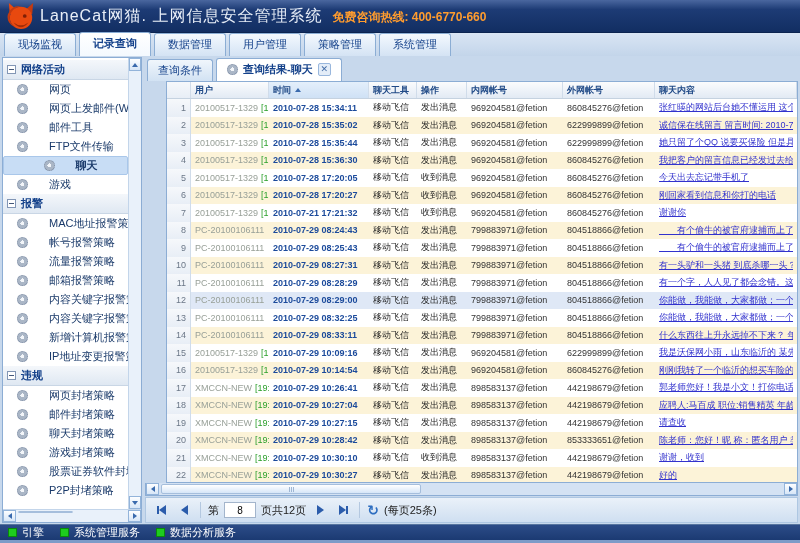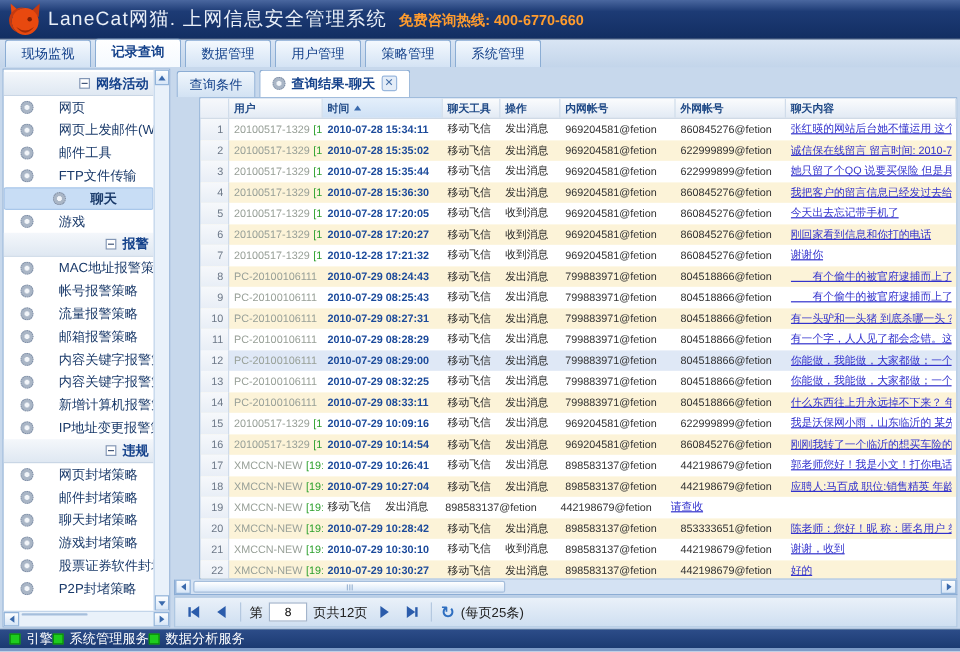--- a/index.html
+++ b/index.html
@@ -24,21 +24,21 @@
 
   
   .content { flex:1; display:flex; padding:1px 2px; gap:3px; overflow:hidden; }
 
   
   .sidebar { width:140px; background:#fff; border:1px solid #8cadd4; display:flex; flex-direction:column; }
   .side-main { flex:1; display:flex; overflow:hidden; }
   .side-list { flex:1; overflow:hidden; padding-top:2px; }
   .side-group-hd { height:20px; display:flex; align-items:center; gap:5px; padding:0 4px;
                    background:linear-gradient(#f4f7fb,#dfe8f2); border-bottom:1px solid #c9d6e5;
-                   color:#15428b; font-weight:bold; cursor:pointer;justify-content:flex-end; }
+                   color:#15428b; font-weight:bold; cursor:pointer; }
   .collapse-box { width:9px; height:9px; border:1px solid #8296b5; background:#fff; position:relative; flex:0 0 auto;}
   .collapse-box::after { content:""; position:absolute; left:1px; right:1px; top:3px; height:1px; background:#44587a; }
   .side-item { height:19px; display:flex; align-items:center; gap:21px; padding:0 4px 0 14px;
                color:#1a3a6a; cursor:pointer; white-space:nowrap; overflow:hidden; }
   .side-item.selected { background:#c8ddf5; border:1px solid #a9c7ea; border-radius:2px; font-weight:bold;justify-content:center; }
   .gear { width:11px; height:11px; border-radius:50%; flex:0 0 auto;
           background:radial-gradient(circle,#f2f5f9 0 2px,#aab6c6 2px 5px,#8d9cb2 5px);
           border:1.5px dotted #7f8ea6; }
   .side-vscroll { width:13px; background:#e9f1fa; border-left:1px solid #c3d5ea; display:flex;
                   flex-direction:column; justify-content:space-between; }
@@ -98,21 +98,21 @@
   .bar { width:2px; height:8px; background:#2b5cab; }
   .ptri-l { width:0;height:0;border-top:5px solid transparent;border-bottom:5px solid transparent;border-right:7px solid #2b5cab;}
   .ptri-r { width:0;height:0;border-top:5px solid transparent;border-bottom:5px solid transparent;border-left:7px solid #2b5cab;}
   .pg-sep { width:1px; height:16px; background:#b4c8e0; margin:0 2px; }
   .pg-text { color:#222; }
   .pg-input { width:32px; height:16px; border:1px solid #a3b5cc; font-size:10px; text-align:center; background:#fff;}
   .refresh { color:#2e6ec0; font-size:14px; font-weight:bold; cursor:pointer; line-height:14px;}
 
   
   .statusbar { height:19px; background:linear-gradient(#2c4c88,#1b3a72); border-top:1px solid #56759f;
-               border-bottom:3px solid #7d9bc8; display:flex; align-items:center; padding:0 8px; 
+               border-bottom:3px solid #7d9bc8; display:flex; align-items:center; padding:0 8px; gap:16px;
                color:#fff; flex:0 0 auto; }
   .svc { display:flex; align-items:center; gap:5px; font-size:11px; }
   .led { width:9px; height:9px; background:#1ecc1e; border:1px solid #0a8a0a; }
 </style>
 </head>
 <body>
 
 <div class="app">
 
   <div class="topbar">
@@ -449,21 +449,21 @@
                 <div class="t-msg">刚回家看到信息和你打的电话</div>
               </div>
             </div>
             <div class="grow">
               <div class="cell c0">7</div>
               <div class="cell c1">
                 <div class="u-base">20100517-1329</div>
                 <div class="u-sfx">[1</div>
               </div>
               <div class="cell c2">
-                <div class="t-time">2010-12-28 17:21:32</div>
+                <div class="t-time">2010-07-21 17:21:32</div>
               </div>
               <div class="cell c3">
                 <div class="t-dark">移动飞信</div>
               </div>
               <div class="cell c4">
                 <div class="t-dark">收到消息</div>
               </div>
               <div class="cell c5">
                 <div class="t-acct">969204581@fetion</div>
               </div>
@@ -740,20 +740,23 @@
               </div>
               <div class="cell c7">
                 <div class="t-msg">应聘人:马百成 职位:销售精英 年龄:24 性别(0男</div>
               </div>
             </div>
             <div class="grow">
               <div class="cell c0">19</div>
               <div class="cell c1">
                 <div class="u-base">XMCCN-NEW</div>
                 <div class="u-sfx">[19:</div>
+              </div>
+              <div class="cell c2">
+                <div class="t-time">2010-07-29 10:27:15</div>
               </div>
               <div class="cell c3">
                 <div class="t-dark">移动飞信</div>
               </div>
               <div class="cell c4">
                 <div class="t-dark">发出消息</div>
               </div>
               <div class="cell c5">
                 <div class="t-acct">898583137@fetion</div>
               </div>

